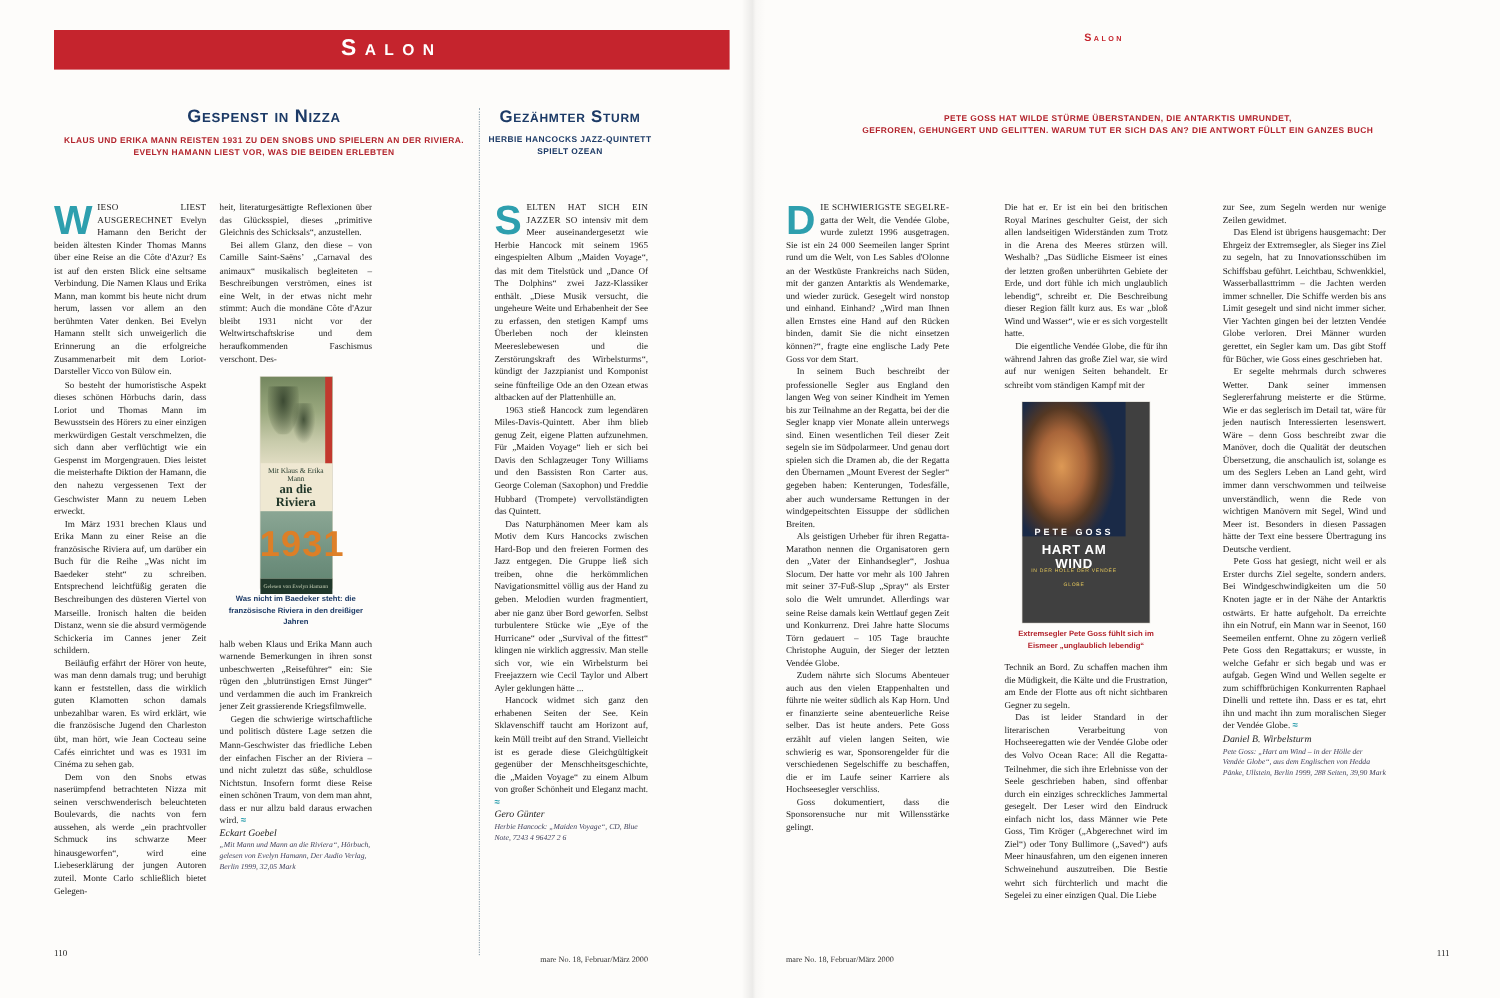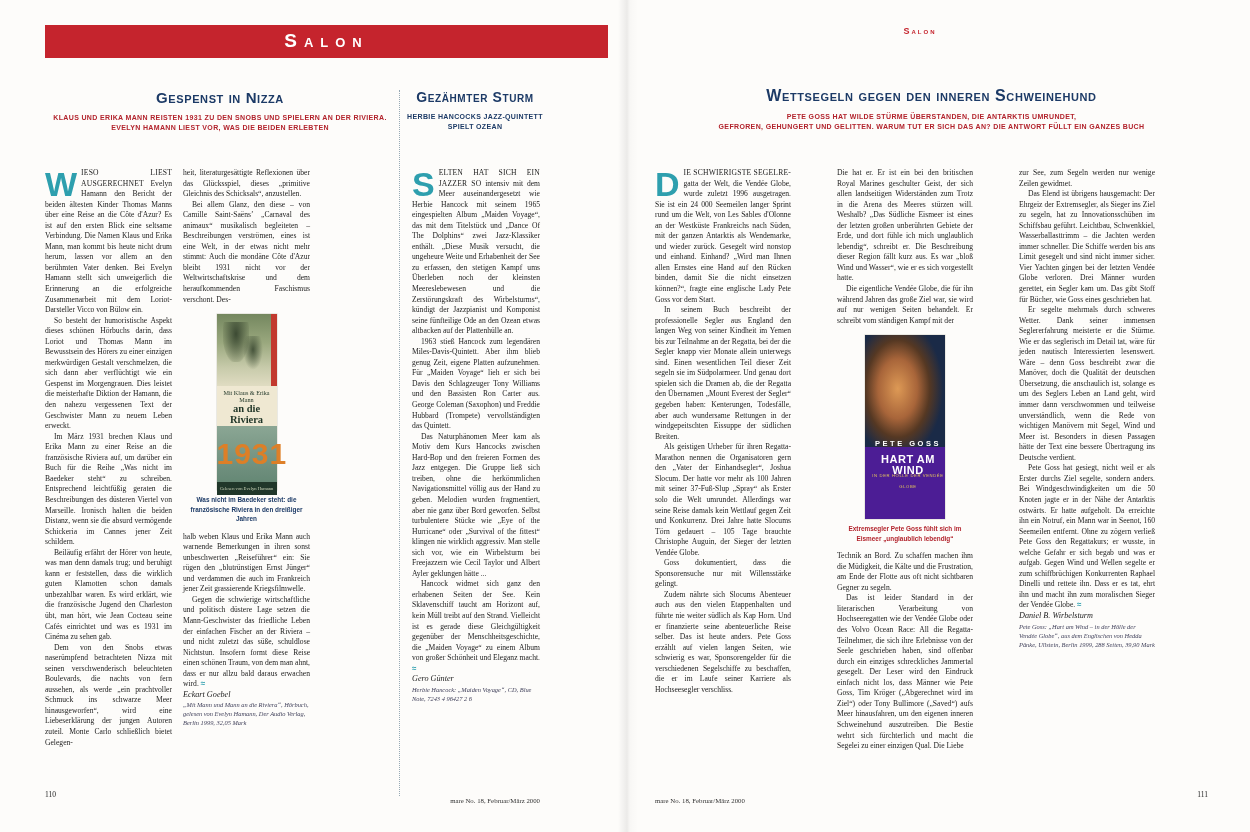--- a/index.html
+++ b/index.html
@@ -64,21 +64,21 @@
   .rv-stripe{position:absolute;right:0;top:0;width:6px;height:96px;background:#c2392e;}
   .rv-band{padding:3px 2px 1px 2px;text-align:center;color:#1f3527;}
   .rv-line1{font-size:6.2px;line-height:7px;}
   .rv-line2{font-size:10.5px;line-height:11px;font-weight:bold;}
   .rv-year{height:56px;background:linear-gradient(180deg,#86a391 0%,#5e8371 100%);
            color:#dd7a1e;font-family:"Liberation Sans",sans-serif;font-weight:bold;font-size:30px;
            text-align:center;line-height:56px;letter-spacing:1px;opacity:.95;}
   .rv-credit{background:#20372a;color:#ccd5ba;font-size:4.6px;text-align:center;
              padding:4px 1px 3px 1px;line-height:5.5px;}
   
-  .pg-cover{width:80px;height:184px;background:#4c1d95;overflow:hidden;}
+  .pg-cover{width:106px;height:184px;background:#404040;overflow:hidden;}
   .pg-photo{position:absolute;left:0;top:0;width:86px;height:112px;
             background:radial-gradient(ellipse 60% 70% at 38% 48%,#dd9955 0%,#a8653a 38%,#553823 62%,#1a2a47 88%);}
   .pg-text{position:absolute;left:0;width:86px;text-align:center;color:#fff;
            font-family:"Liberation Sans",sans-serif;}
   .pg-name{top:104px;font-size:7.5px;font-weight:bold;letter-spacing:2.5px;text-transform:uppercase;}
   .pg-title{top:119px;font-size:11px;font-weight:bold;letter-spacing:.5px;text-transform:uppercase;}
   .pg-tag{top:136px;font-size:4.2px;letter-spacing:.6px;color:#e4c75b;text-transform:uppercase;}
   
   .pagenum{position:absolute;font-size:7.5px;color:#222;}
   .pn-left{left:45px;top:790px;}
@@ -97,21 +97,20 @@
 
 <div class="art-header hdr-nizza">
   <div class="headline">Gespenst in Nizza</div>
   <div class="subtitle">Klaus und Erika Mann reisten 1931 zu den Snobs und Spielern an der Riviera. Evelyn Hamann liest vor, was die beiden erlebten</div>
 </div>
 <div class="art-header hdr-sturm">
   <div class="headline">Gezähmter Sturm</div>
   <div class="subtitle navy">Herbie Hancocks Jazz-Quintett spielt Ozean</div>
 </div>
 <div class="art-header hdr-goss">
-  <div class="headline">Wettsegeln gegen den inneren Schweinehund</div>
   <div class="subtitle">
     <div>Pete Goss hat wilde Stürme überstanden, die Antarktis umrundet,</div>
     <div>gefroren, gehungert und gelitten. Warum tut er sich das an? Die Antwort füllt ein ganzes Buch</div>
   </div>
 </div>
 
 <div class="dotted-rule"></div>
 
 <div class="colwrap nizza-cols">
   <div class="col">
@@ -150,22 +149,22 @@
   <p><span>Hancock widmet sich ganz den erhabenen Seiten der See. Kein Sklavenschiff taucht am Horizont auf, kein Müll treibt auf den Strand. Vielleicht ist es gerade diese Gleichgültigkeit gegenüber der Menschheitsgeschichte, die „Maiden Voyage“ zu einem Album von großer Schönheit und Eleganz macht. </span><span class="endmark">≈</span></p>
   <p class="author">Gero Günter</p>
   <p class="footnote">Herbie Hancock: „Maiden Voyage“, CD, Blue Note, 7243 4 96427 2 6</p>
 </div>
 
 <div class="colwrap goss-cols">
   <div class="col">
     <p class="first"><span class="dropcap">D</span><span class="leadin">ie schwierigste Segelre-</span><span>gatta der Welt, die Vendée Globe, wurde zuletzt 1996 ausgetragen. Sie ist ein 24 000 Seemeilen langer Sprint rund um die Welt, von Les Sables d'Olonne an der Westküste Frankreichs nach Süden, mit der ganzen Antarktis als Wendemarke, und wieder zurück. Gesegelt wird nonstop und einhand. Einhand? „Wird man Ihnen allen Ernstes eine Hand auf den Rücken binden, damit Sie die nicht einsetzen können?“, fragte eine englische Lady Pete Goss vor dem Start.</span></p>
     <p>In seinem Buch beschreibt der professionelle Segler aus England den langen Weg von seiner Kindheit im Yemen bis zur Teilnahme an der Regatta, bei der die Segler knapp vier Monate allein unterwegs sind. Einen wesentlichen Teil dieser Zeit segeln sie im Südpolarmeer. Und genau dort spielen sich die Dramen ab, die der Regatta den Übernamen „Mount Everest der Segler“ gegeben haben: Kenterungen, Todesfälle, aber auch wundersame Rettungen in der windgepeitschten Eissuppe der südlichen Breiten.</p>
     <p>Als geistigen Urheber für ihren Regatta-Marathon nennen die Organisatoren gern den „Vater der Einhandsegler“, Joshua Slocum. Der hatte vor mehr als 100 Jahren mit seiner 37-Fuß-Slup „Spray“ als Erster solo die Welt umrundet. Allerdings war seine Reise damals kein Wettlauf gegen Zeit und Konkurrenz. Drei Jahre hatte Slocums Törn gedauert – 105 Tage brauchte Christophe Auguin, der Sieger der letzten Vendée Globe.</p>
+    <p>Zudem nährte sich Slocums Abenteuer auch aus den vielen Etappenhalten und führte nie weiter südlich als Kap Horn. Und er finanzierte seine abenteuerliche Reise selber. Das ist heute anders. Pete Goss erzählt auf vielen langen Seiten, wie schwierig es war, Sponsorengelder für die verschiedenen Segelschiffe zu beschaffen, die er im Laufe seiner Karriere als Hochseesegler verschliss.</p>
     <p>Goss dokumentiert, dass die Sponsorensuche nur mit Willensstärke gelingt.</p>
-    <p>Zudem nährte sich Slocums Abenteuer auch aus den vielen Etappenhalten und führte nie weiter südlich als Kap Horn. Und er finanzierte seine abenteuerliche Reise selber. Das ist heute anders. Pete Goss erzählt auf vielen langen Seiten, wie schwierig es war, Sponsorengelder für die verschiedenen Segelschiffe zu beschaffen, die er im Laufe seiner Karriere als Hochseesegler verschliss.</p>
   </div>
   <div class="col">
     <p class="cont">Die hat er. Er ist ein bei den britischen Royal Marines geschulter Geist, der sich allen landseitigen Widerständen zum Trotz in die Arena des Meeres stürzen will. Weshalb? „Das Südliche Eismeer ist eines der letzten großen unberührten Gebiete der Erde, und dort fühle ich mich unglaublich lebendig“, schreibt er. Die Beschreibung dieser Region fällt kurz aus. Es war „bloß Wind und Wasser“, wie er es sich vorgestellt hatte.</p>
     <p>Die eigentliche Vendée Globe, die für ihn während Jahren das große Ziel war, sie wird auf nur wenigen Seiten behandelt. Er schreibt vom ständigen Kampf mit der</p>
     <figure class="pg-cover">
       <div class="pg-photo"></div>
       <div class="pg-text pg-name">Pete Goss</div>
       <div class="pg-text pg-title">Hart am Wind</div>
       <div class="pg-text pg-tag">In der Hölle der Vendée Globe</div>
     </figure>

